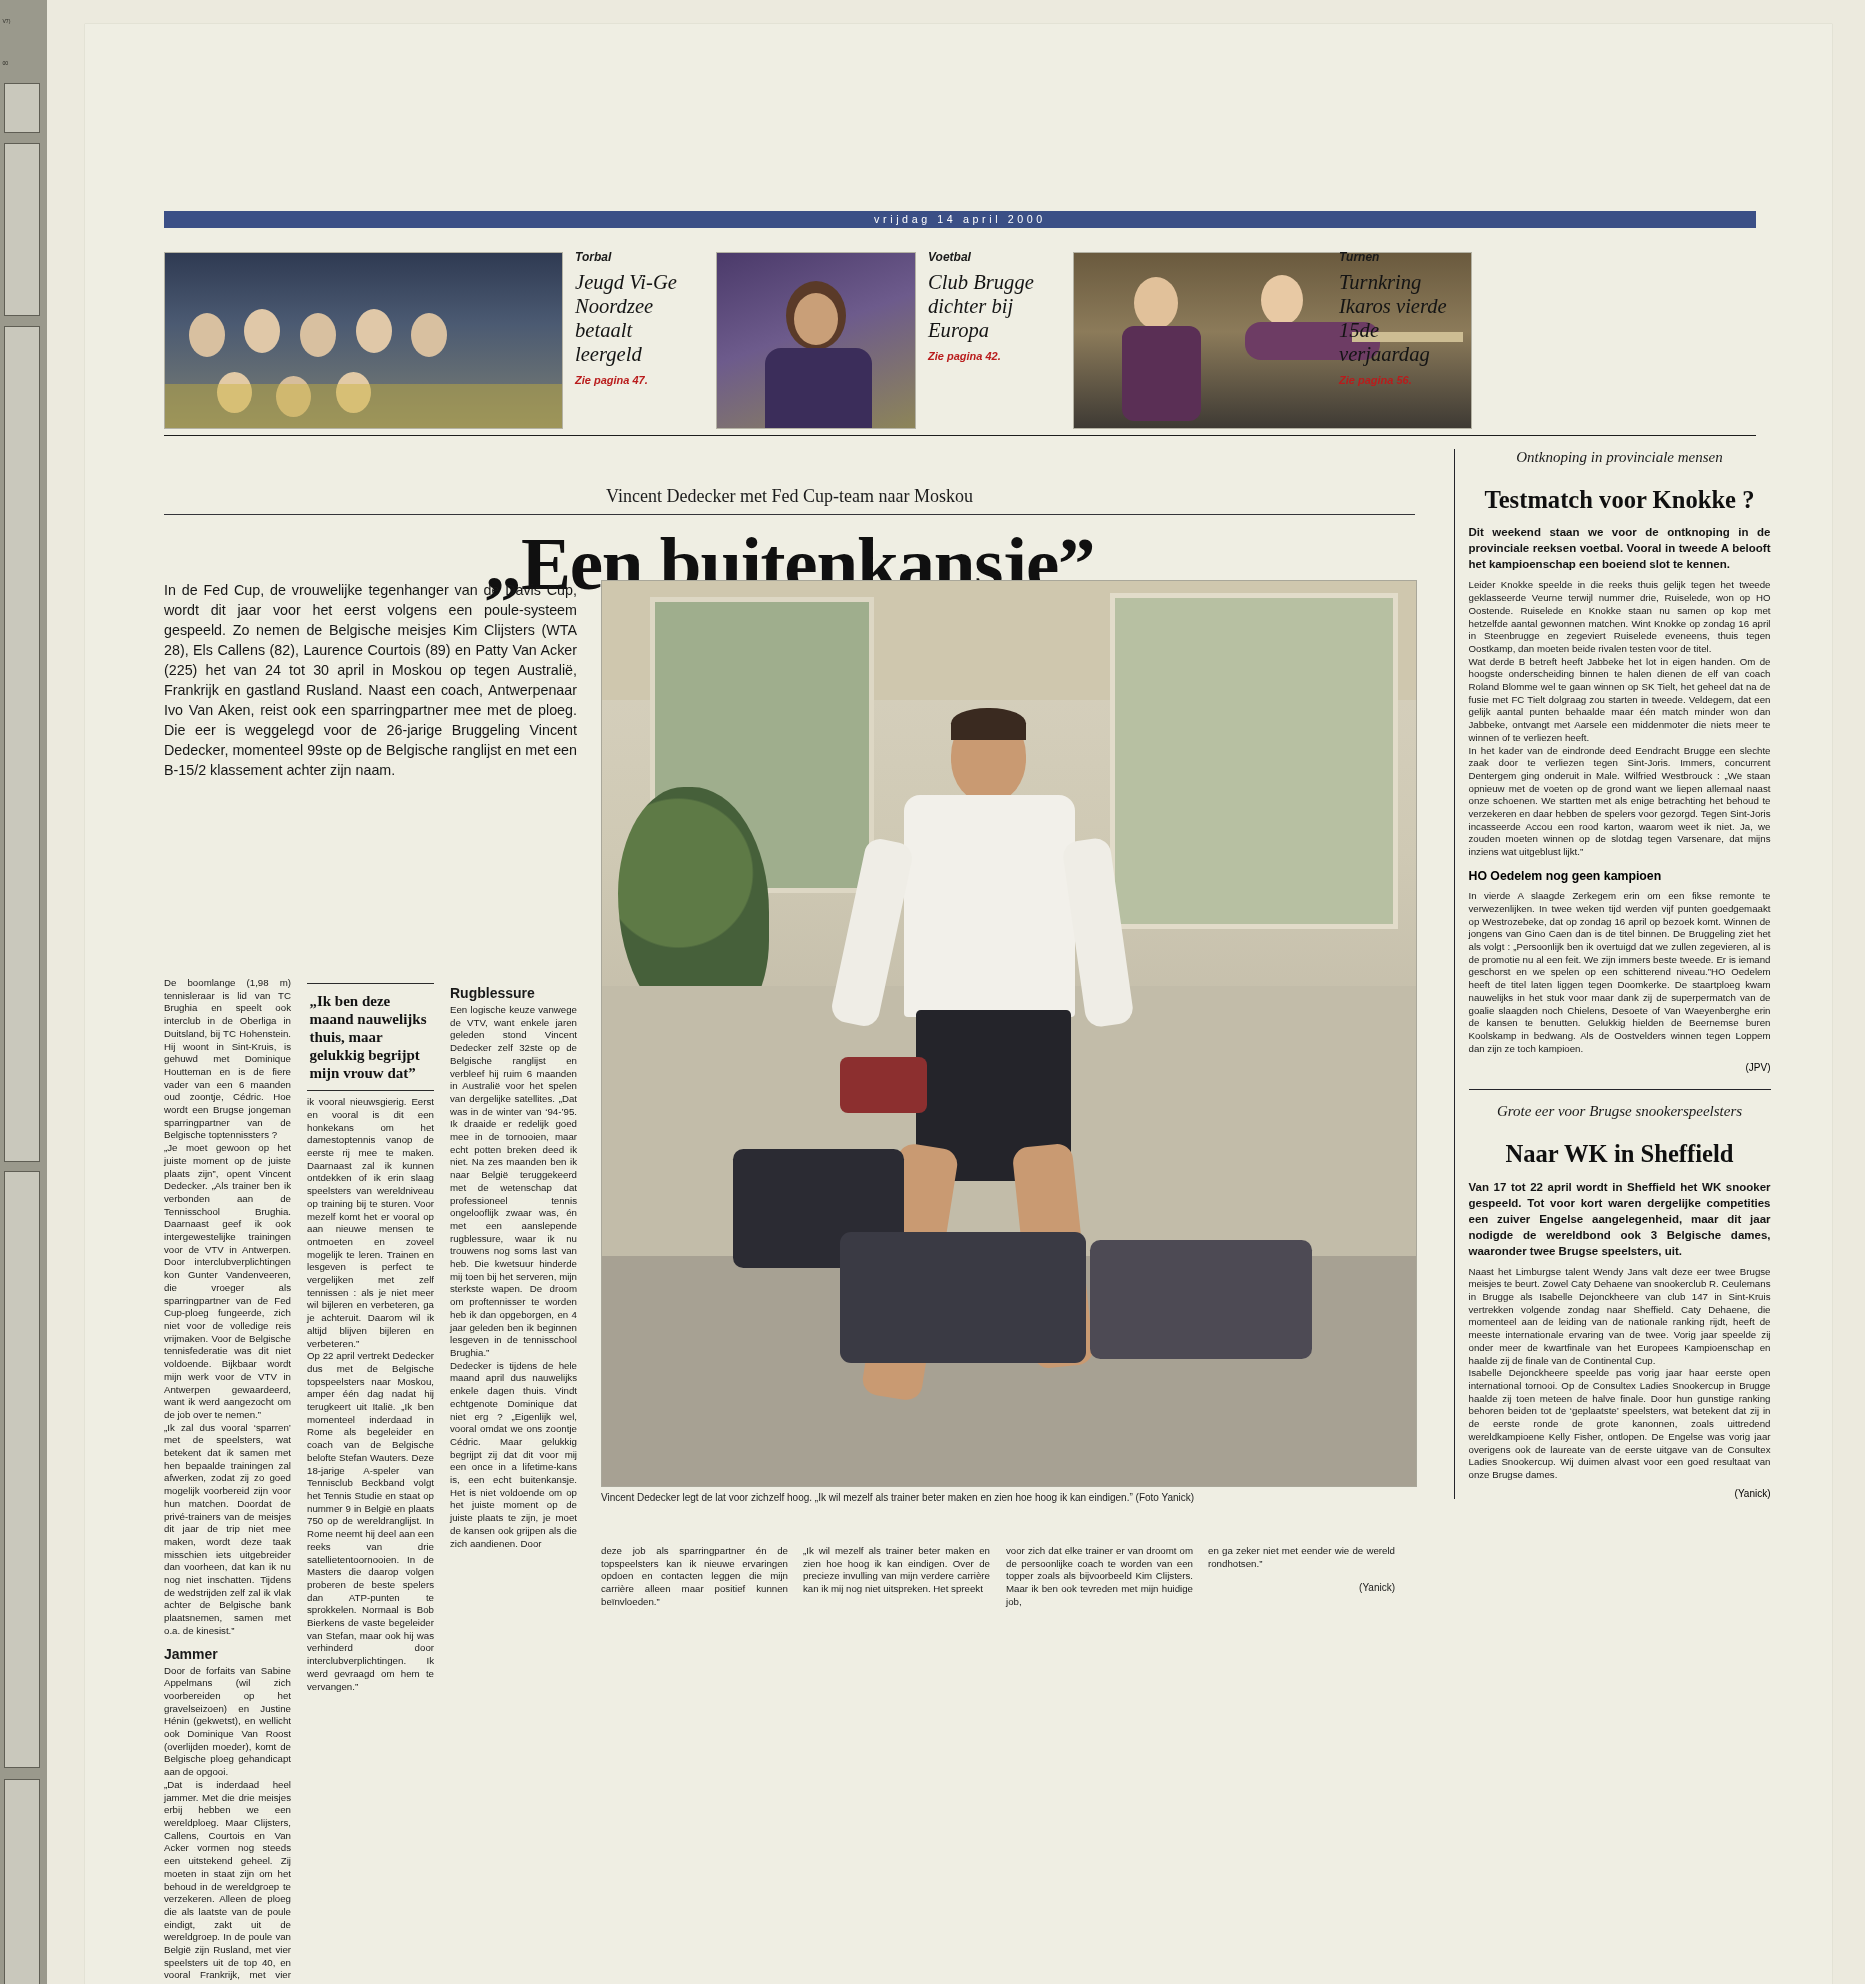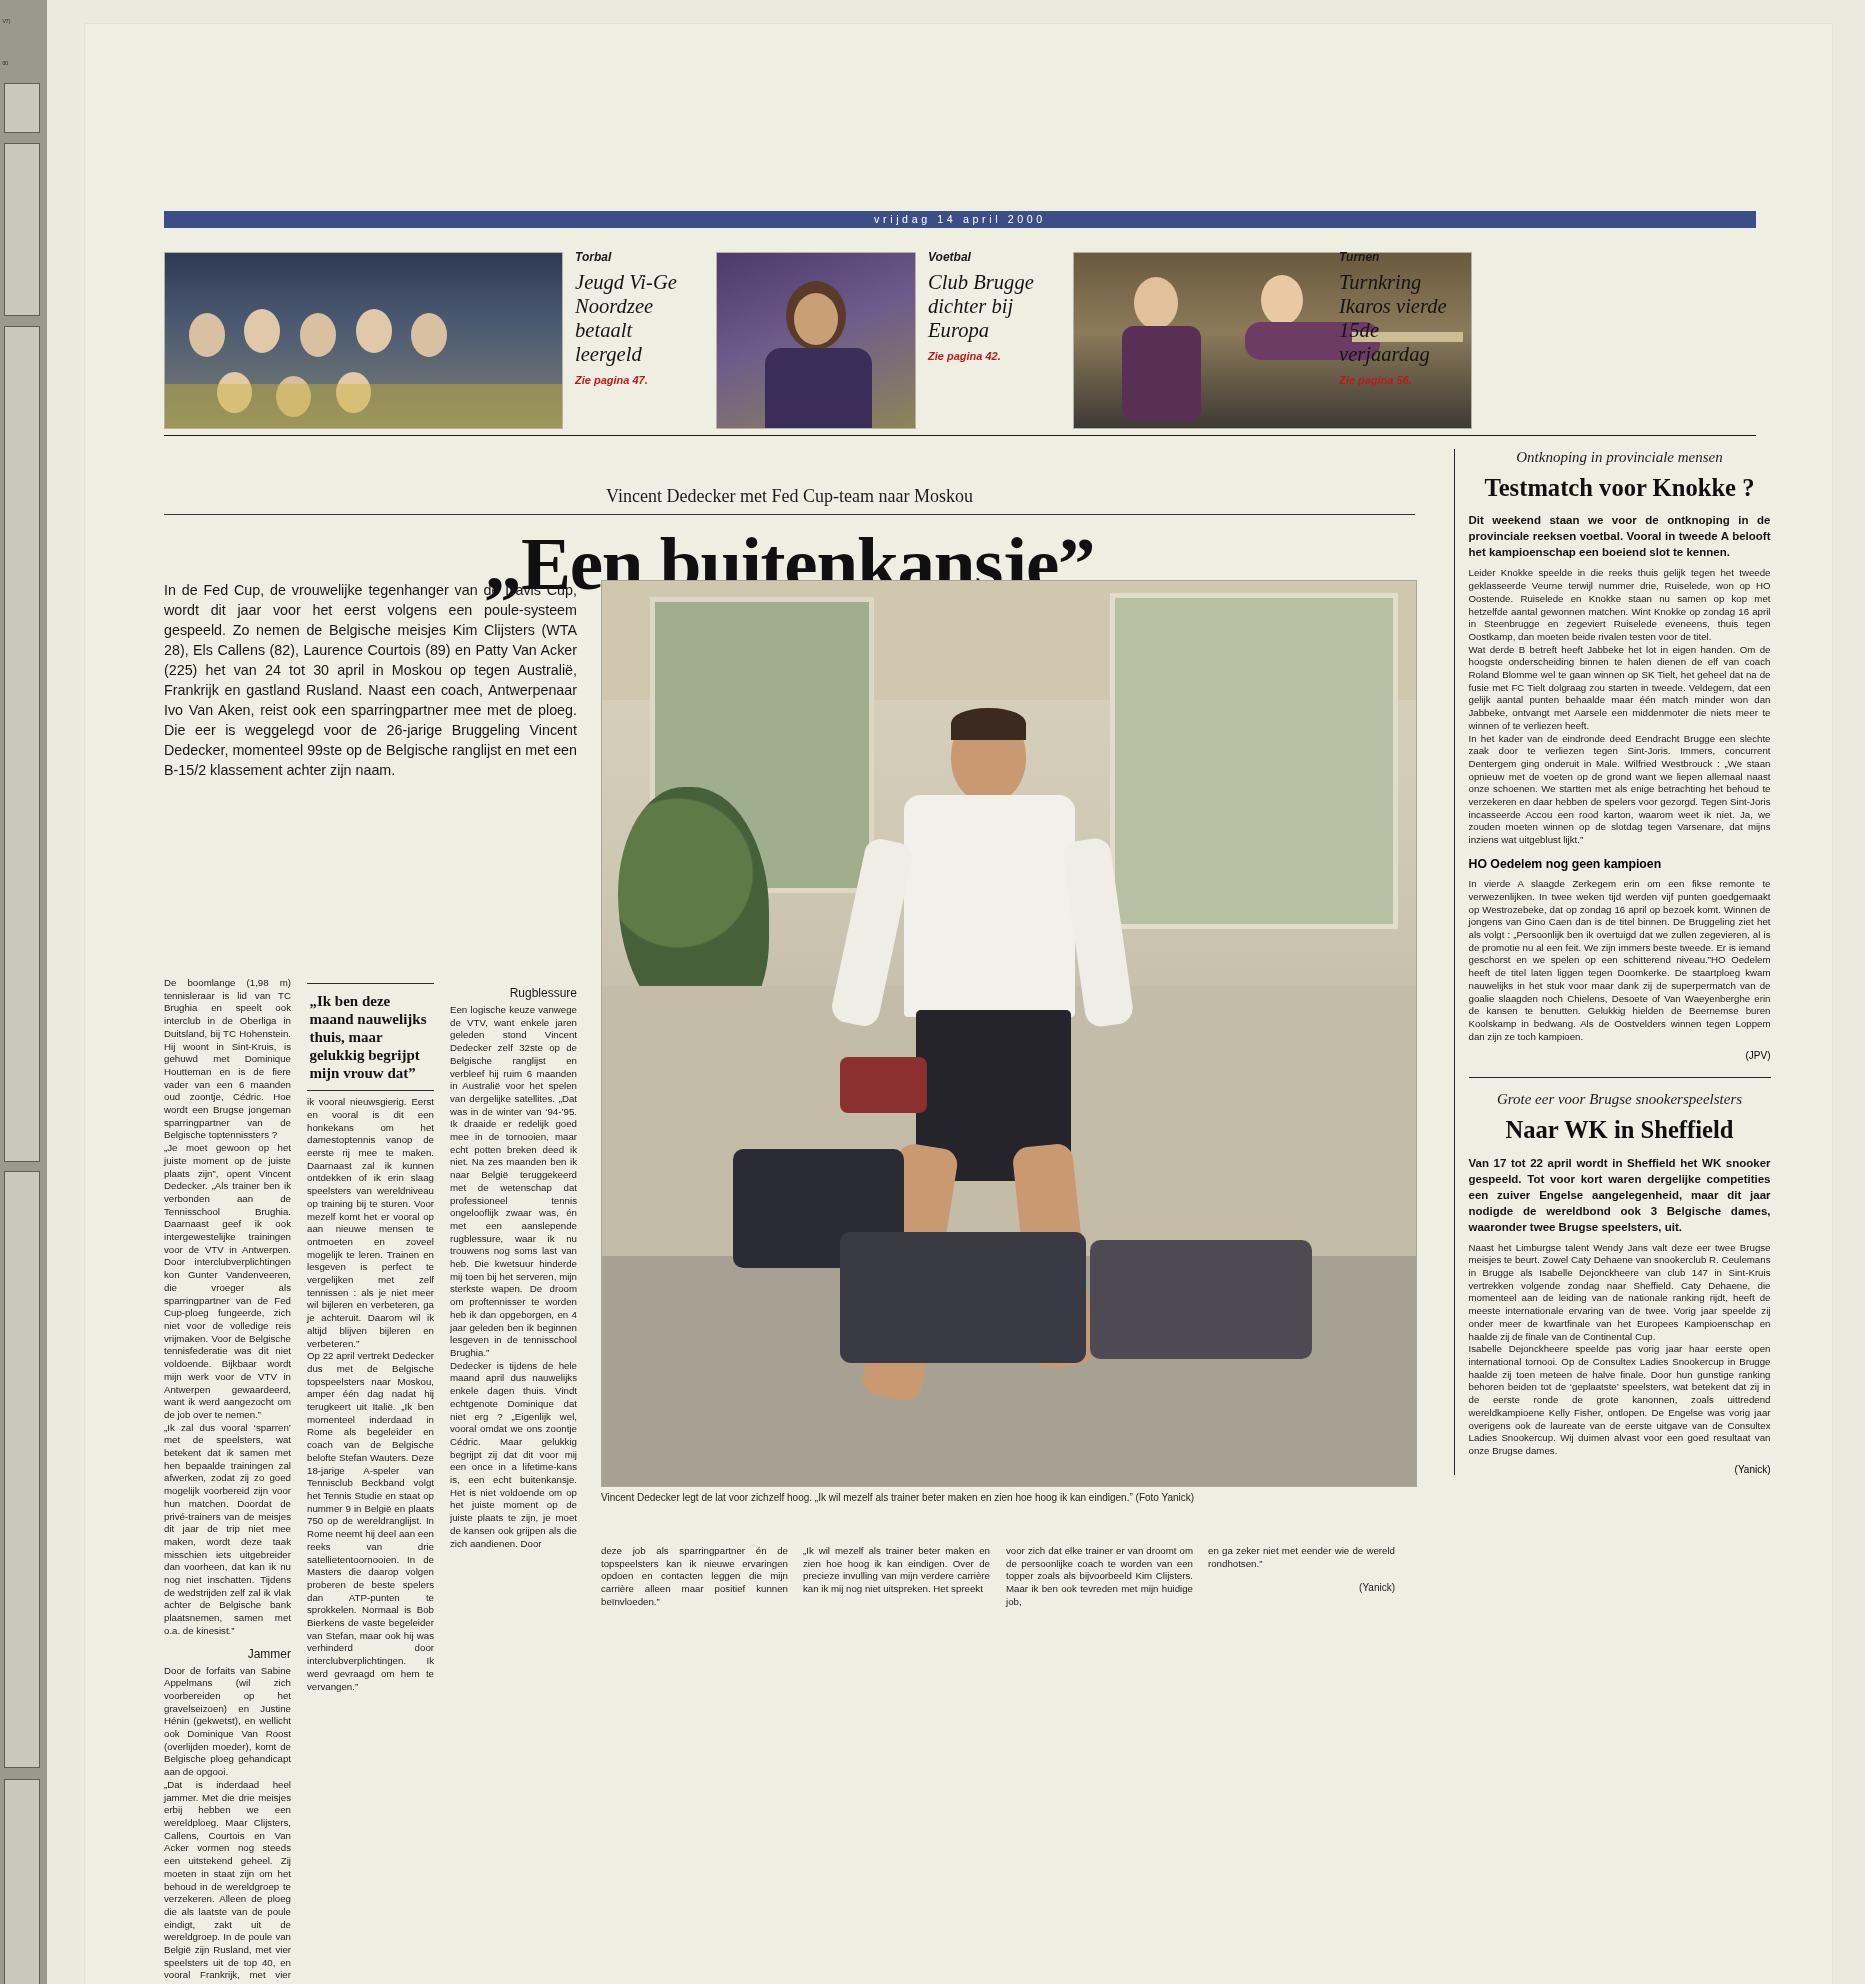--- a/index.html
+++ b/index.html
@@ -94,33 +94,33 @@
   .caption{
     position:absolute;left:437px;top:1042px;width:814px;
     font-family:"Liberation Sans",sans-serif;font-size:10px;line-height:13.5px;color:#1c1c1c;
   }
 
   .cols3{position:absolute;left:0;top:528px;width:413px;}
   .col{position:absolute;top:0;width:127px;font-family:"Liberation Sans",sans-serif;font-size:9.7px;line-height:12.7px;color:#191919;text-align:justify;}
   .c1{left:0;}
   .c2{left:143px;}
   .c3{left:286px;}
-  .subh{font-family:"Liberation Sans",sans-serif;font-weight:normal;font-size:12px;text-align:right;margin:10.3px 0 4px 0;}
+  .subh{font-family:"Liberation Sans",sans-serif;font-weight:bold;font-size:14px;text-align:left;margin:10.3px 0 4px 0;}
   .pullquote{
     margin:5.6px 0 5.6px 0;padding:8px 2.4px;border-top:1.2px solid #2b2b2b;border-bottom:1.2px solid #2b2b2b;
     font-family:"Liberation Serif",serif;font-weight:bold;font-size:15px;line-height:18px;text-align:left;color:#131313;
   }
   .cols4{position:absolute;left:437px;top:1096px;width:814px;}
   .col4{position:absolute;top:0;width:187px;font-family:"Liberation Sans",sans-serif;font-size:9.7px;line-height:12.7px;color:#191919;text-align:justify;}
   .d1{left:0;} .d2{left:202px;} .d3{left:405px;} .d4{left:607px;}
   .sign{font-family:"Liberation Sans",sans-serif;font-size:10px;text-align:right;}
 
   
   .rc-kicker{font-family:"Liberation Serif",serif;font-style:italic;font-size:15px;text-align:center;color:#1b1b1b;}
-  .rc-head{font-family:"Liberation Serif",serif;font-weight:bold;font-size:24.6px;line-height:28px;text-align:center;color:#101010;margin-top:8px;}
+  .rc-head{font-family:"Liberation Serif",serif;font-weight:bold;font-size:24.6px;line-height:28px;text-align:center;color:#101010;margin-top:20px;}
   .rc-intro{font-family:"Liberation Sans",sans-serif;font-weight:bold;font-size:11.5px;line-height:16px;color:#141414;margin-top:10.3px;text-align:justify;}
   .rc-body{font-family:"Liberation Sans",sans-serif;font-size:9.7px;line-height:12.7px;color:#191919;margin-top:7.1px;text-align:justify;}
   .rc-sub{font-family:"Liberation Sans",sans-serif;font-weight:bold;font-size:12.3px;margin:10.3px 0 3.2px 0;}
   .rule{border-top:1.2px solid #24242a;margin:16px 0 13.5px 0;}
 </style>
 </head>
 <body>
 
 <div class="page">
 

